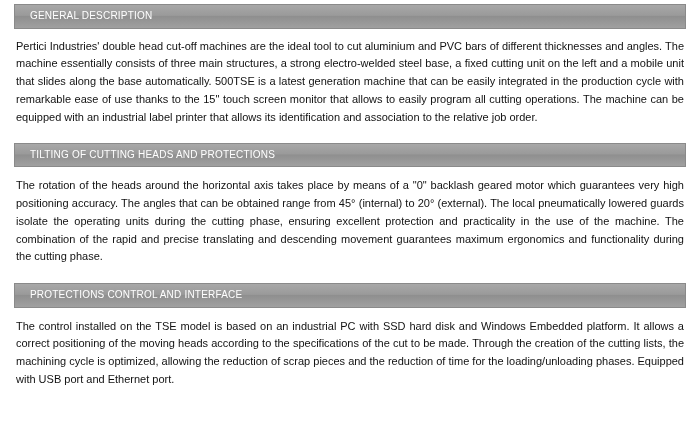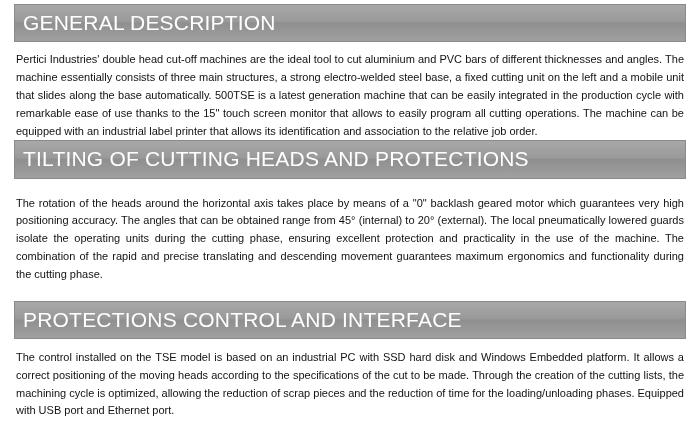--- a/index.html
+++ b/index.html
@@ -20,38 +20,38 @@
     box-sizing: border-box;
     padding: 0 14px;
     position: relative;
   }
   .section {
     margin: 0;
   }
   .section-header {
     background: linear-gradient(to bottom, #a8a8a8 0%, #9a9a9a 45%, #8f8f8f 50%, #a0a0a0 100%);
     color: #ffffff;
-    font-size: 21px;
+    font-size: 10px;
     letter-spacing: 0.2px;
-    padding: 5px 8px 5px 8px;
+    padding: 5px 8px 5px 15px;
     line-height: 1.25;
     border: 1px solid #8a8a8a;
     box-sizing: border-box;
   }
   .section-body {
     font-size: 11px;
     line-height: 1.62;
     text-align: justify;
     padding: 9px 2px 0 2px;
     color: #111111;
   }
   .sec-1 { margin-top: 4px; }
-  .sec-2 { }
+  .sec-2 { margin-top: 16px; }
   .sec-3 { margin-top: 17px; }
-  .sec-2 .section-body { padding-top: 16px; }
+  .sec-2 .section-body { padding-top: 10px; }
   .sec-3 .section-body { padding-top: 10px; }
 </style>
 </head>
 <body>
 
 <div class="page">
 
   <div class="section sec-1">
     <div class="section-header">GENERAL DESCRIPTION</div>
     <div class="section-body">Pertici Industries' double head cut-off machines are the ideal tool to cut aluminium and PVC bars of different thicknesses and angles. The machine essentially consists of three main structures, a strong electro-welded steel base, a fixed cutting unit on the left and a mobile unit that slides along the base automatically. 500TSE is a latest generation machine that can be easily integrated in the production cycle with remarkable ease of use thanks to the 15" touch screen monitor that allows to easily program all cutting operations. The machine can be equipped with an industrial label printer that allows its identification and association to the relative job order.</div>

